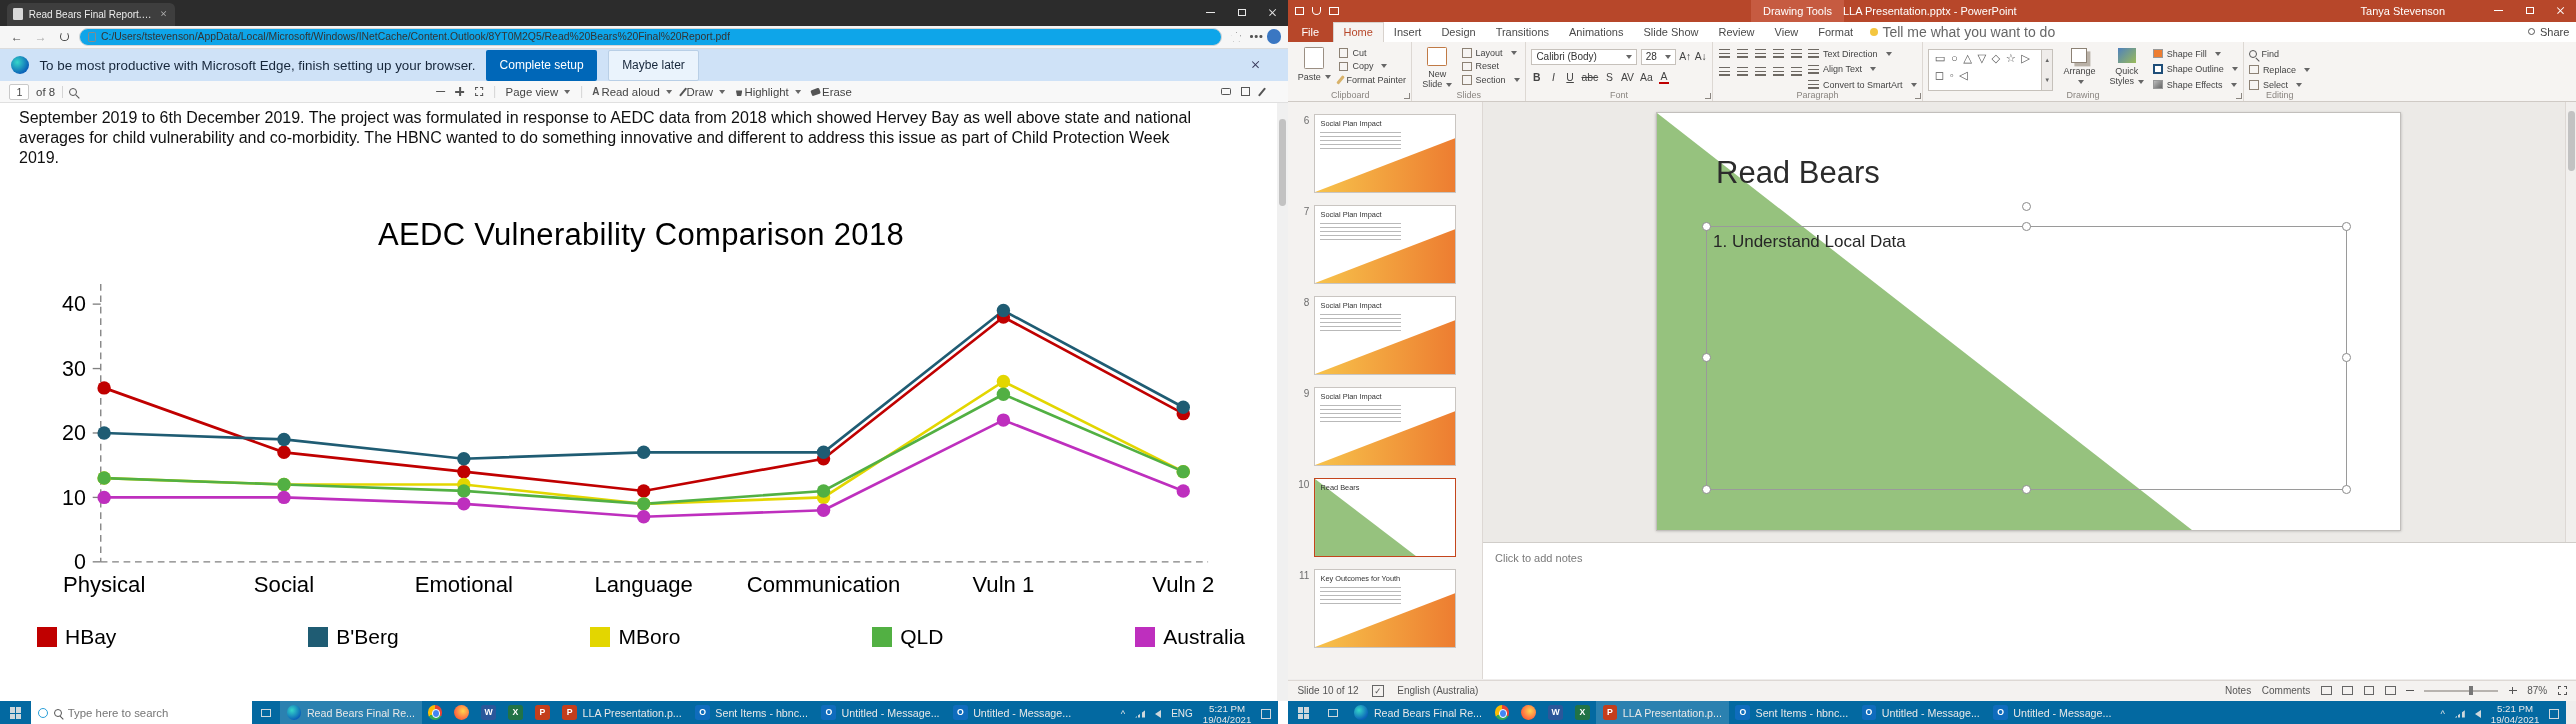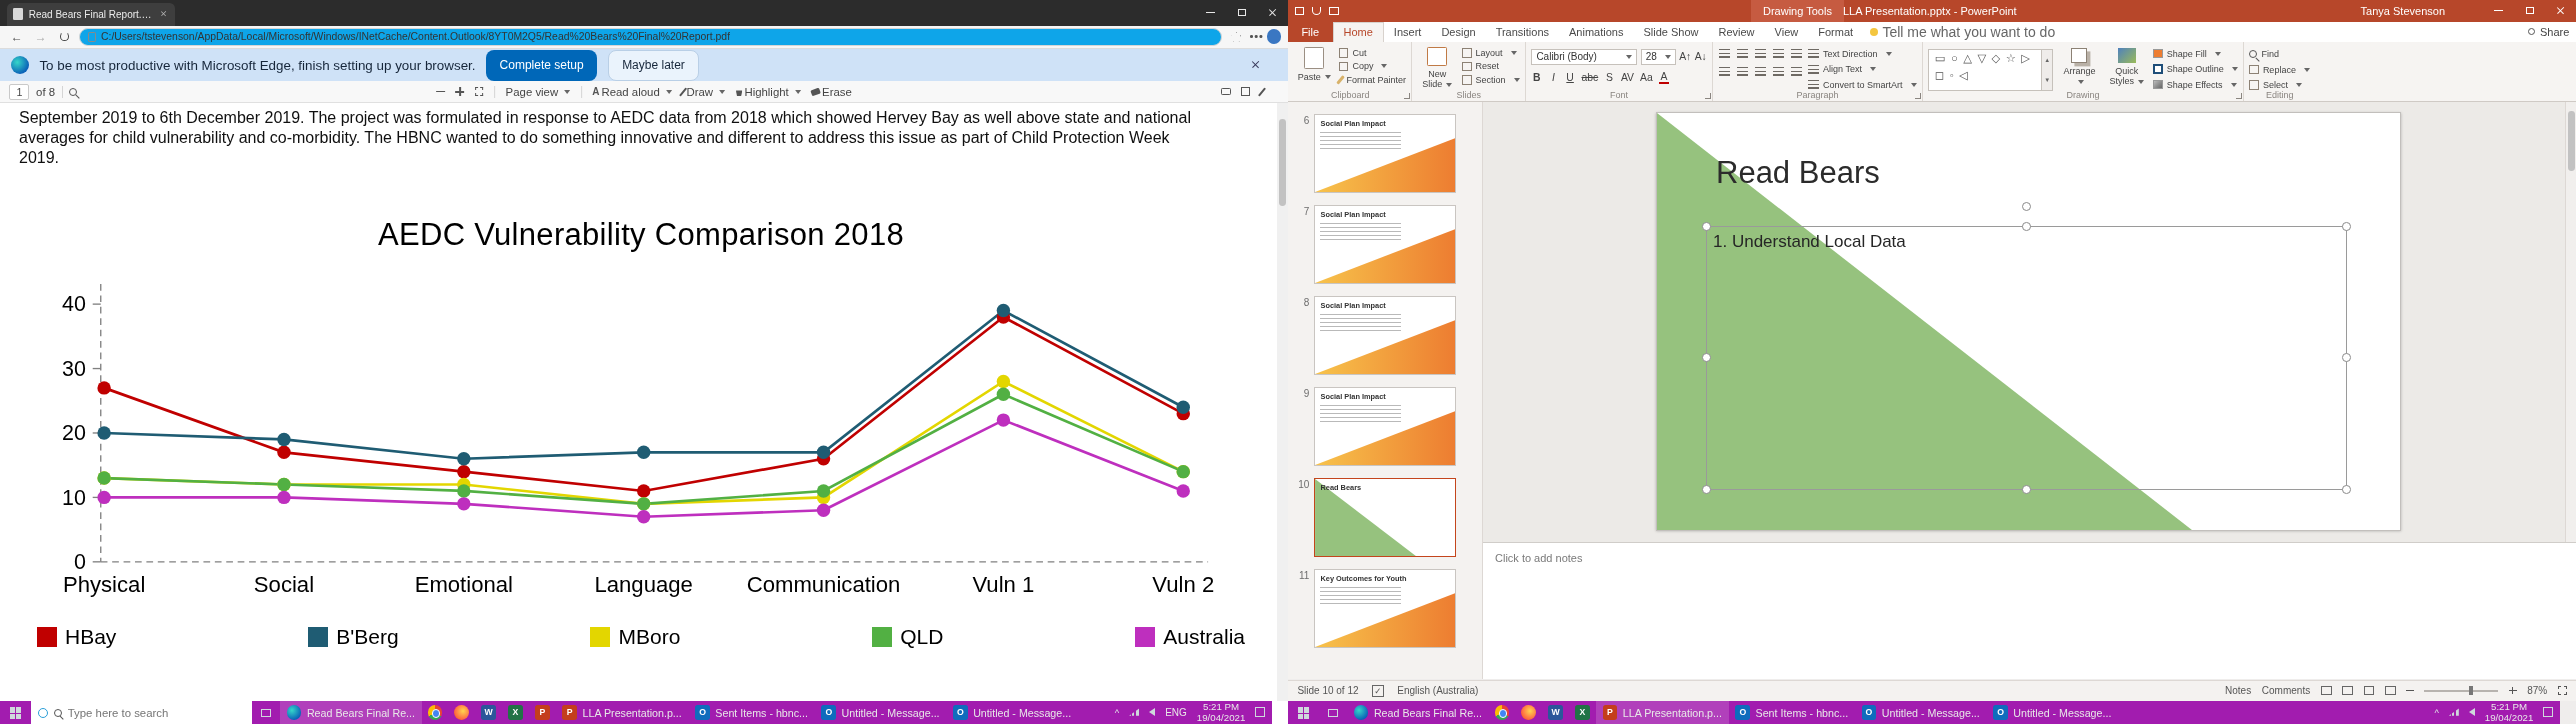--- a/index.html
+++ b/index.html
@@ -26,21 +26,21 @@
 .nav-ic.dis{color:#a9a9a9}
 .refresh{width:8.7px;height:8.7px;border:1.3px solid #4a4a4a;border-radius:50%;border-top-color:transparent;display:inline-block}
 .urlbox{flex:1;height:18px;background:#0ea5e9;border:0.7px solid #d5d5d5;border-radius:9.4px;display:flex;align-items:center;gap:5.4px;padding:0 8px;font-size:10.4px;color:#333;overflow:hidden}
 .doc-ic{width:8px;height:10px;border:1px solid #8a8a8a;border-radius:1.3px;flex:none}
 .url-t{white-space:nowrap;overflow:hidden;text-overflow:ellipsis}
 .star{width:10px;height:10px;border:1px solid #6a6a6a;clip-path:polygon(50% 0,63% 35%,100% 38%,71% 60%,82% 100%,50% 76%,18% 100%,29% 60%,0 38%,37% 35%);background:#f6f6f6}
 .dots3{width:2.7px;height:2.7px;border-radius:50%;background:#555;box-shadow:4.7px 0 #555,9.4px 0 #555;margin-right:9.4px}
 .avatar{width:14.8px;height:14.8px;border-radius:50%;background:#3a77c2}
 .e-banner{position:absolute;top:49px;left:0;right:0;height:32px;background:#cfe2f7;display:flex;align-items:center;gap:10.7px;padding:0 10.7px;font-size:13.4px;color:#16263a}
 .edge-logo{width:18px;height:18px;border-radius:50%;background:radial-gradient(circle at 35% 35%,#35d6c9,#0b63b8 70%);flex:none}
-.bnr-btn{height:31px;display:flex;align-items:center;padding:0 13.4px;border-radius:8px;font-size:12px}
+.bnr-btn{height:31px;display:flex;align-items:center;padding:0 13.4px;border-radius:2px;font-size:12px}
 .bnr-btn.pri{background:#0067b8;color:#fff}
 .bnr-btn.sec{background:#eaf3fc;border:0.7px solid #b9cfe6;color:#16263a}
 .bnr-x{margin-left:auto;color:#335;margin-right:17.4px}
 .pdf-bar{position:absolute;top:81px;left:0;right:0;height:22px;background:#f8f8f8;border-bottom:0.7px solid #e0e0e0;display:flex;align-items:center;padding:0 9.4px;color:#444;font-size:11.4px}
 .pg-box{width:20px;height:16px;background:#fff;border:0.7px solid #c9c9c9;border-radius:2px;display:flex;align-items:center;justify-content:center;font-size:10.7px}
 .pdf-left{display:flex;align-items:center;gap:6.7px}
 .pdf-mid{position:absolute;left:50%;transform:translateX(-50%);display:flex;align-items:center;gap:10.7px}
 .pdf-right{margin-left:auto;display:flex;align-items:center;gap:10.7px;margin-right:16px}
 .vsep{width:0.7px;height:12px;background:#d5d5d5}
 .t-ic{display:flex;align-items:center;gap:2px}
@@ -61,21 +61,21 @@
 .pdf-para{position:absolute;top:5.4px;left:19px;width:1175px;font-size:16px;line-height:1.23;color:#101010}
 .chart-wrap{position:absolute;top:114px;left:37px;width:1208px}
 .chart-title{text-align:center;font-size:31px;color:#000;letter-spacing:0.3px}
 .chart-legend{display:flex;justify-content:space-between;gap:31px;margin-top:4px}
 .lg-it{display:flex;align-items:center;gap:8px}
 .lg-sw{width:20px;height:20px;display:inline-block}
 .lg-lb{font-size:21px;color:#000}
 .pdf-scroll{position:absolute;top:103px;right:0;bottom:24px;width:10.7px;background:#f0f0f0}
 .pdf-thumbbar{position:absolute;top:16px;left:2px;width:6.7px;height:87px;background:#c2c2c2;border-radius:3.4px}
 
-.taskbar{position:absolute;left:0;right:16px;bottom:0;height:24px;background:#a21caf;display:flex;align-items:flex-start;color:#e8e8e8;z-index:50}
+.taskbar{position:absolute;left:0;right:10px;bottom:0;height:24px;background:#0369a1;display:flex;align-items:flex-end;color:#e8e8e8;z-index:50}
 .tb-start{width:31px;height:24px;display:flex;align-items:center;justify-content:center}
 .winlogo{display:grid;grid-template-columns:5.4px 5.4px;grid-template-rows:5.4px 5.4px;gap:1px}
 .winlogo i{background:#cfd8dc}
 .tb-search{width:221px;height:24px;background:#fff;display:flex;align-items:center;gap:6px;padding:0 6.7px}
 .tb-search input{border:none;outline:none;font-size:11.4px;color:#444;width:161px;background:transparent;font-family:"Liberation Sans",sans-serif}
 .i-cort{width:10px;height:10px;border:1.7px solid #2b9fd8;border-radius:50%}
 .tb-view{width:28px;height:24px;display:flex;align-items:center;justify-content:center}
 .i-tv{width:10px;height:8.7px;border:1px solid #cfd8dc}
 .tb-btn{height:24px;display:flex;align-items:center;gap:5.4px;padding:0 6.7px;max-width:160px;border-bottom:1.3px solid transparent}
 .tb-btn.on{background:rgba(255,255,255,.16);border-bottom-color:#76b9ed}
@@ -145,21 +145,21 @@
 .mi-styles{width:17.4px;height:14.8px;background:linear-gradient(135deg,#4f81bd,#9bbb59)}
 .chip{width:9.4px;height:9.4px;display:inline-block;border:0.7px solid #999}
 .chip-fill{background:#ed7d31}.chip-out{background:#fff;border:2px solid #1f4e79;width:9.4px;height:9.4px}.chip-fx{background:linear-gradient(135deg,#bbb,#666)}
 .editcol{display:flex;flex-direction:column;gap:5.4px;padding-top:4px}
 
 .p-thumbs{position:absolute;top:102px;left:0;width:195px;height:577px;background:#f4f2f0;border-right:0.7px solid #ddd8d4;overflow:hidden}
 .th-row{display:flex;margin:12px 6.7px 0 4px}
 .th-num{width:17.4px;font-size:10px;color:#6d6d6d;text-align:right;margin-right:4.7px;margin-top:1.3px}
 .thumb{position:relative;width:142px;height:79px;background:#fff;border:0.7px solid #c9c5c1;overflow:hidden;flex:none}
 .thumb.sel{border:1.7px solid #c4451c}
-.th-title{position:absolute;top:4px;left:5.4px;font-size:7.4px;font-weight:bold;color:#333;max-width:127px}
+.th-title{position:absolute;top:4px;left:5.4px;font-size:7.4px;font-weight:normal;color:#333;max-width:127px}
 .th-art{position:absolute;inset:0}
 .theme-orange .th-art{background:linear-gradient(90deg,#f7c34b,#ed7d31);clip-path:polygon(0 100%,100% 30%,100% 100%,0 100%);top:auto;height:100%;width:100%}
 .theme-green .th-art{background:#96c27e;clip-path:polygon(0 0,72% 100%,0 100%)}
 .th-lines{position:absolute;top:17.4px;left:5.4px;width:81px;height:17.4px;background:repeating-linear-gradient(180deg,#b9b9b9 0 1px,transparent 1px 4px)}
 .p-canvas{position:absolute;top:102px;left:195px;right:0;height:440px;background:#eceae7}
 .p-slide{position:absolute;left:173px;top:10px;width:745px;height:419px;background:#fff;border:0.7px solid #c2bfbc;box-shadow:0 0.7px 2.7px rgba(0,0,0,.25)}
 .tri{position:absolute;inset:0;background:#96c27e;clip-path:polygon(0 0,72% 100%,0 100%)}
 .slide-title{position:absolute;left:59px;top:42px;font-size:31px;color:#2b2b2b}
 .slide-body{position:absolute;left:56px;top:119px;font-size:17px;color:#262626}
 .selbox{position:absolute;left:49px;top:113px;width:641px;height:264px;border:0.7px solid #9a9a9a}

